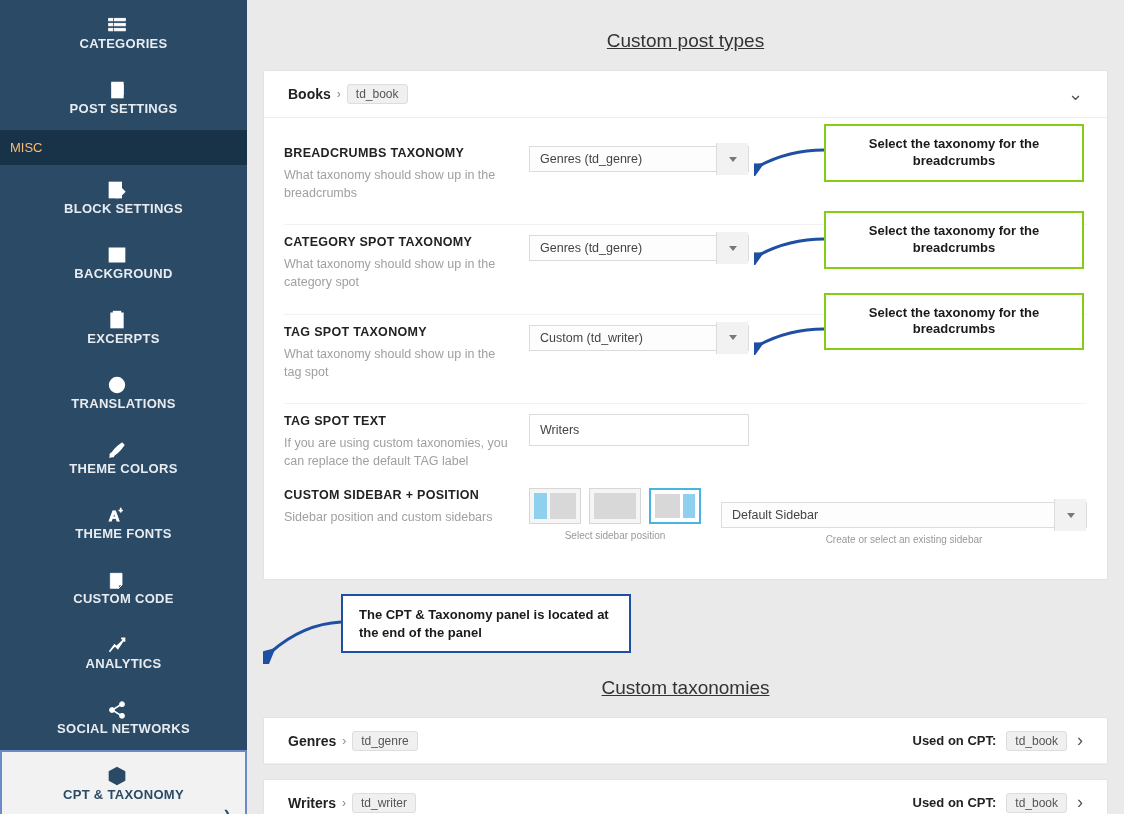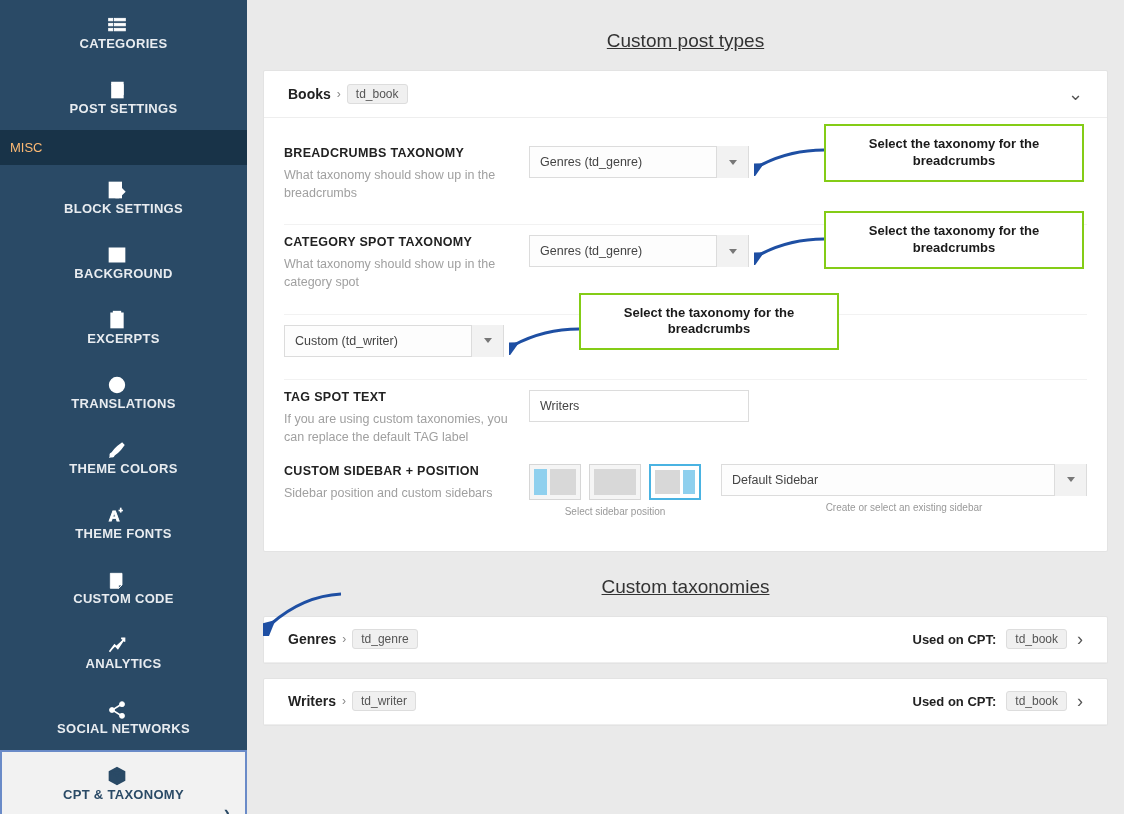--- a/index.html
+++ b/index.html
@@ -25,35 +25,35 @@
 .panel-header .toggle { margin-left: auto; font-size: 18px; color: #555; }
 .panel-body { padding: 18px 20px 12px; }
 .row { display: flex; padding: 10px 0 22px; border-bottom: 1px solid #f2f2f2; position: relative; }
 .row:last-child { border-bottom: none; }
 .row:nth-child(4){ border-bottom:none; padding-bottom:8px;}
 .row-left { width: 245px; padding-right: 18px; }
 .row-title { font-size: 12.5px; font-weight: 700; letter-spacing: 0.3px; color: #222; margin-bottom: 6px; }
 .row-desc { font-size: 12.5px; color: #a0a0a0; line-height: 1.45; }
 .row-right { flex: 1; display: flex; align-items: flex-start; gap: 10px; position: relative; }
 .select { position: relative; width: 220px; }
-.select-box { display: flex; align-items: center; border: 1px solid #dcdcdc; background: #fdfdfd; height: 32px; }
+.select-box { display: flex; align-items: center; border: 1px solid #dcdcdc; background: #fdfdfd; height: 26px; }
 .select-box .val { flex: 1; padding: 0 10px; font-size: 12.5px; color: #444; }
 .select-box .dd { width: 32px; height: 32px; border-left: 1px solid #dcdcdc; display: flex; align-items: center; justify-content: center; background: #f2f2f2; }
 .select-box .dd::after { content: ""; border-left: 4px solid transparent; border-right: 4px solid transparent; border-top: 5px solid #777; }
 .text-input { width: 220px; height: 32px; border: 1px solid #dcdcdc; padding: 0 10px; font-size: 12.5px; color: #444; }
 .callout { position: absolute; left: 500px; background: #fff; border: 2px solid #84cc16; padding: 10px 14px; font-size: 13px; font-weight: 700; color: #1a1a1a; text-align: center; width: 260px; line-height: 1.3; }
 .callout-arrow { position: absolute; pointer-events: none; }
 .sb-pos { display: flex; gap: 8px; }
 .sb-opt { width: 52px; height: 36px; border: 1px solid #d6d6d6; background: #f5f5f5; display: flex; padding: 4px; gap: 3px; cursor: pointer; }
 .sb-opt .bar { background: #d8d8d8; }
 .sb-opt.active { border: 2px solid #4ab3e2; background: #fff; }
 .sb-opt.active .bar.acc { background: #8fd0ee; }
 .sb-opt .wide { flex: 2; } .sb-opt .narrow { flex: 1; }
 .sb-caption { font-size: 10px; color: #999; text-align: center; margin-top: 6px; }
-.sb-select-wrap { flex: 1; }
+.sb-select-wrap { flex: 1; margin-top: 14px; }
 .sb-select-wrap .select { width: 100%; }
 .panel-callout { background: #fff; border: 2px solid #1e4fa3; padding: 10px 16px; font-size: 13px; font-weight: 700; color: #1a1a1a; width: 290px; margin: 14px 0 4px 78px; text-align: left; line-height: 1.35; position: relative; }
 </style>
 </head>
 <body>
 
 <div class="container">
   <div class="sidebar">
     <div class="sidebar-item">
       <span class="icon">
@@ -233,20 +233,24 @@
                 </div>
             </div>
             <svg class="callout-arrow" style="left:225px;top:0;" width="70" height="30">
                 <path d="M70 4 Q35 4 5 20" stroke="#1e4fa3" stroke-width="3" fill="none" marker-end="url(#ah1)"></path>
               </svg>
             <div class="callout" style="left:295px; top:-24px;">Select the taxonomy for the breadcrumbs</div>
           </div>
         </div>
 
         <div class="row">
+          <div class="row-left">
+            <div class="row-title">TAG SPOT TAXONOMY</div>
+            <div class="row-desc">What taxonomy should show up in the tag spot</div>
+          </div>
           <div class="row-right">
             <div class="select">
               <div class="select-box">
                   <span class="val">Custom (td_writer)</span>
                   <span class="dd"></span>
                 </div>
             </div>
             <svg class="callout-arrow" style="left:225px;top:0;" width="70" height="30">
                 <path d="M70 4 Q35 4 5 20" stroke="#1e4fa3" stroke-width="3" fill="none" marker-end="url(#ah1)"></path>
               </svg>
@@ -295,20 +299,21 @@
               </div>
               <div class="sb-caption" style="text-align:center;">Create or select an existing sidebar</div>
             </div>
           </div>
         </div>
 
       </div>
     </div>
 
     <div style="position:relative;">
+      <div class="panel-callout">The CPT &amp; Taxonomy panel is located at the end of the panel</div>
       <svg style="position:absolute;left:0;top:20px;" width="80" height="50">
           <path d="M78 8 Q40 10 8 38" stroke="#1e4fa3" stroke-width="3" fill="none" marker-end="url(#ah1)"></path>
         </svg>
     </div>
 
     <div class="section-title">Custom taxonomies</div>
 
     <div class="panel">
       <div class="panel-header">
         <span class="name">Genres</span>

